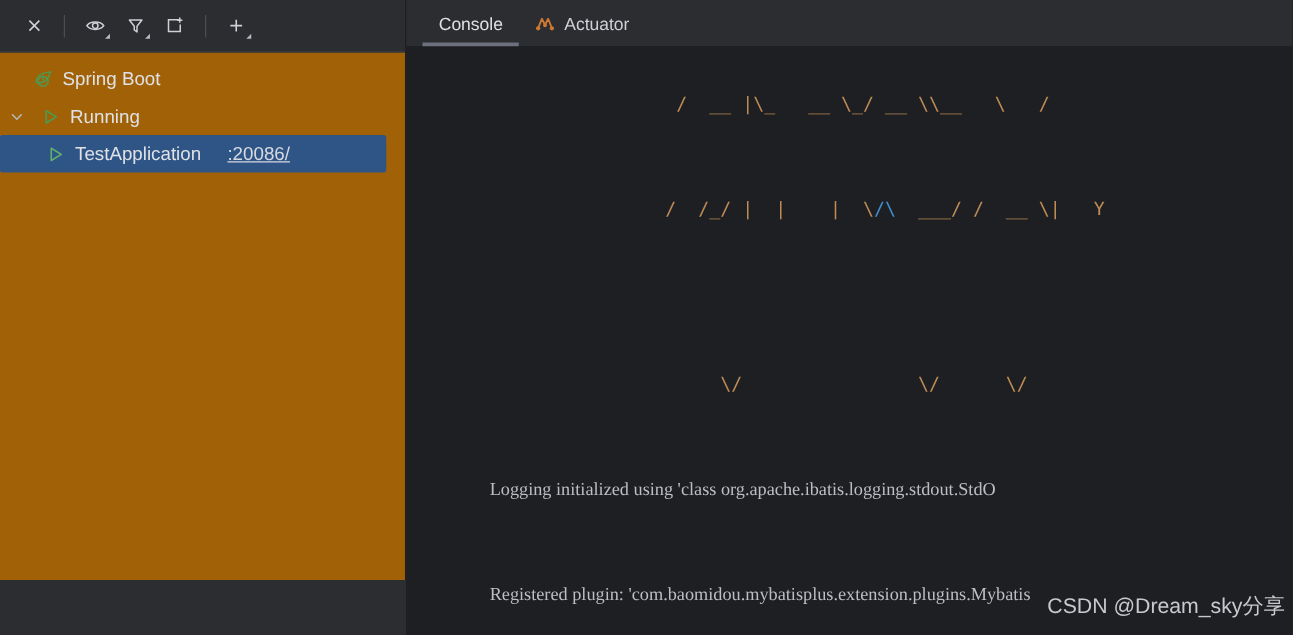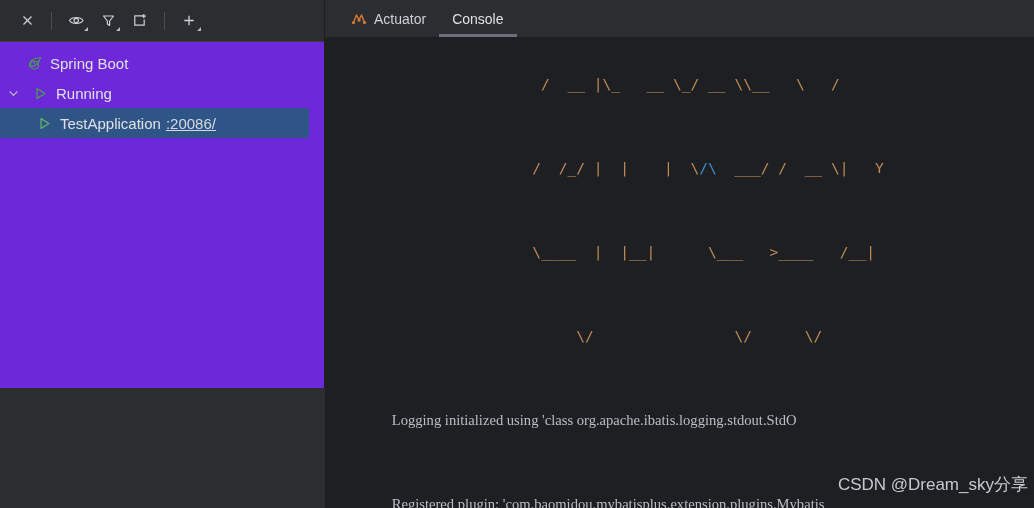--- a/index.html
+++ b/index.html
@@ -11,22 +11,22 @@
   }
   #app {
     position: relative;
     width: 1034px; height: 508px;
     display: flex;
     background: #2b2d30;
   }
 
   
   #left-panel {
-    width: 325px; height: 388px;
-    background: #6d28d9;
+    width: 325px; height: 464px;
+    background: #a16207;
     border-right: 1px solid #1e1f22;
     display: flex;
     flex-direction: column;
     flex: 0 0 325px;
   }
   #left-toolbar {
     height: 42px;
     display: flex;
     align-items: center;
     padding-left: 12px;
@@ -87,21 +87,21 @@
   .tree-icon {
     width: 20px; height: 18px;
     display: flex; align-items: center; justify-content: center;
     margin-right: 6px;
     flex: 0 0 20px;
   }
   .tree-label { color: #dfe1e5; }
   .tree-link {
     color: #d6d9df;
     text-decoration: underline;
-    margin-left: 5px;
+    margin-left: 21px;
     cursor: pointer;
   }
 
   
   #right-panel {
     flex: 1;
     display: flex;
     flex-direction: column;
     background: #1e1f22;
     overflow: hidden;
@@ -245,42 +245,41 @@
         <span class="tree-label">TestApplication</span>
         <span class="tree-link">:20086/</span>
       </div>
 
     </div>
   </div>
 
   <div id="right-panel">
 
     <div id="tabbar">
+      <div class="tab active">
+        <span>Console</span>
+      </div>
       <div class="tab">
         <span style="display:flex;align-items:center;">
           <svg width="16" height="15" viewBox="0 0 16 15">
             <path d="M2.5 11.5 L5.5 4 L8 9 L10.5 4 L13.5 11.5" stroke="#CC7832" stroke-width="1.5" fill="none" stroke-linejoin="round"></path>
             <circle cx="2.5" cy="11.6" r="1.7" fill="#CC7832"></circle>
             <circle cx="13.5" cy="11.6" r="1.7" fill="#CC7832"></circle>
             <circle cx="8" cy="9.2" r="1.5" fill="#CC7832"></circle>
           </svg>
         </span>
         <span>Actuator</span>
       </div>
-      <div class="tab active">
-        <span>Console</span>
-      </div>
     </div>
 
     <div id="console">
       <span class="c-banner">                 /  __ |\_   __ \_/ __ \\__   \   /</span>
 <br>
       <span class="c-banner">                /  /_/ |  |    |  \</span><span class="c-blue">/\</span><span class="c-banner">  ___/ /  __ \|   Y</span>
 <br>
-      <span class="c-banner">                \____  |  |__|      \___   &gt;____   /__|</span>
 <br>
       <span class="c-banner">                     \/                \/      \/</span>
 <br>
       <span class="c-log">Logging initialized using 'class org.apache.ibatis.logging.stdout.StdO</span>
 <br>
       <span class="c-log">Registered plugin: 'com.baomidou.mybatisplus.extension.plugins.Mybatis</span>
 <br>
       
 <br>
       

